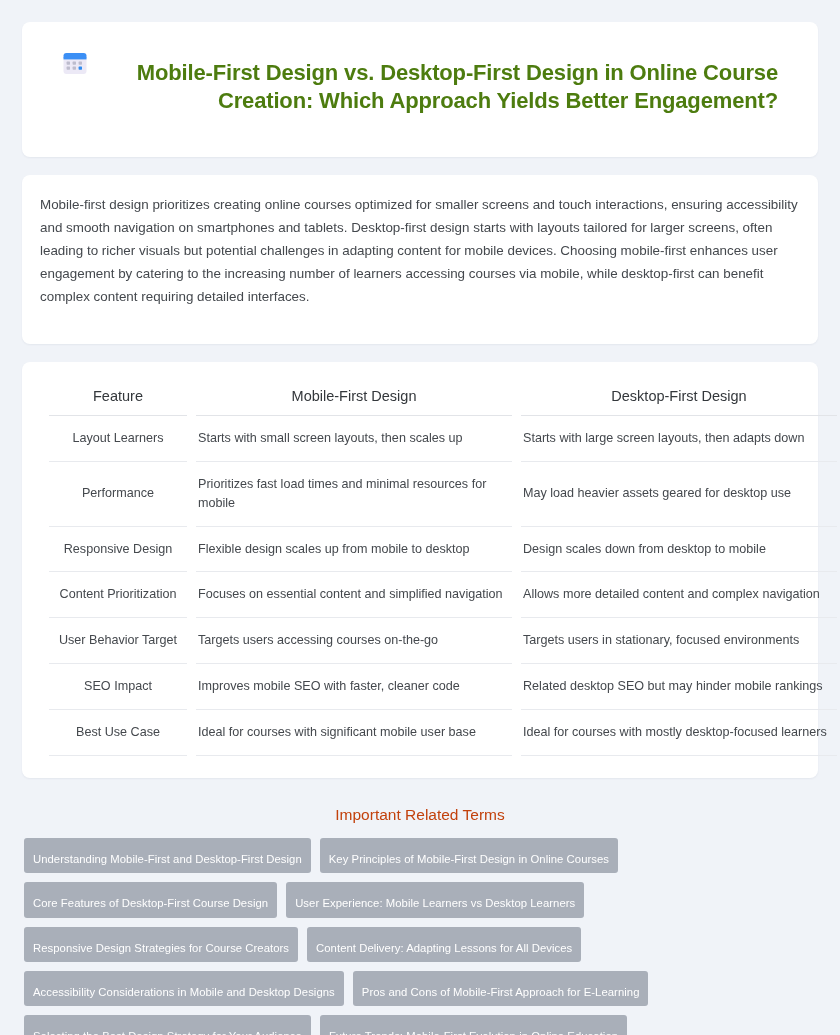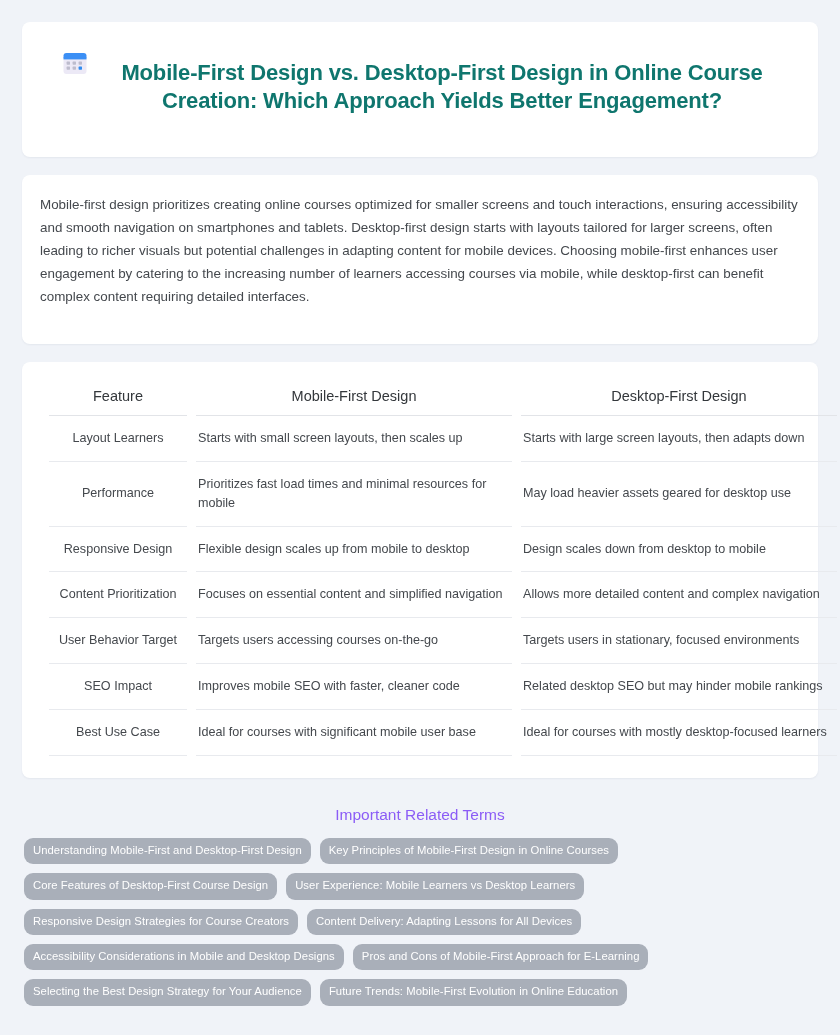--- a/index.html
+++ b/index.html
@@ -43,22 +43,22 @@
     flex: 0 0 auto;
     width: 26px;
     height: 26px;
     margin-right: 18px;
     margin-top: 6px;
   }
   .title-text {
     font-size: 22px;
     line-height: 1.30;
     font-weight: bold;
-    color: #0f766e;
-    text-align: center;
+    color: #4d7c0f;
+    text-align: right;
     max-width: 680px;
     letter-spacing: -0.15px;
   }
 
   
   .desc-card {
     padding: 18px 18px 36px 18px;
     margin-bottom: 18px;
   }
   .desc-text {
@@ -101,39 +101,39 @@
   table.cmp col.c-b { width: 316px; }
   td.feature-cell { text-align: center; }
   td.val-cell { text-align: left; }
 
   
   .terms-section {
     padding: 12px 0 6px 0;
   }
   .terms-heading {
     font-size: 15.5px;
-    color: #8b5cf6;
+    color: #c2410c;
     text-align: center;
     margin: 0 0 14px 0;
     font-weight: normal;
   }
   .terms-list {
     display: flex;
     flex-wrap: wrap;
     gap: 9px;
     justify-content: flex-start;
     padding: 0 2px;
   }
   .term-chip {
     background: #a9afb9;
     color: #ffffff;
     font-size: 11.3px;
     line-height: 1;
-    padding: 7px 9px 8px 9px;
-    border-radius: 9px;
+    padding: 16px 9px 8px 9px;
+    border-radius: 3px;
     white-space: nowrap;
     letter-spacing: 0.05px;
   }
 </style>
 </head>
 <body>
 
 <div class="page">
 
   <div class="card title-card">

